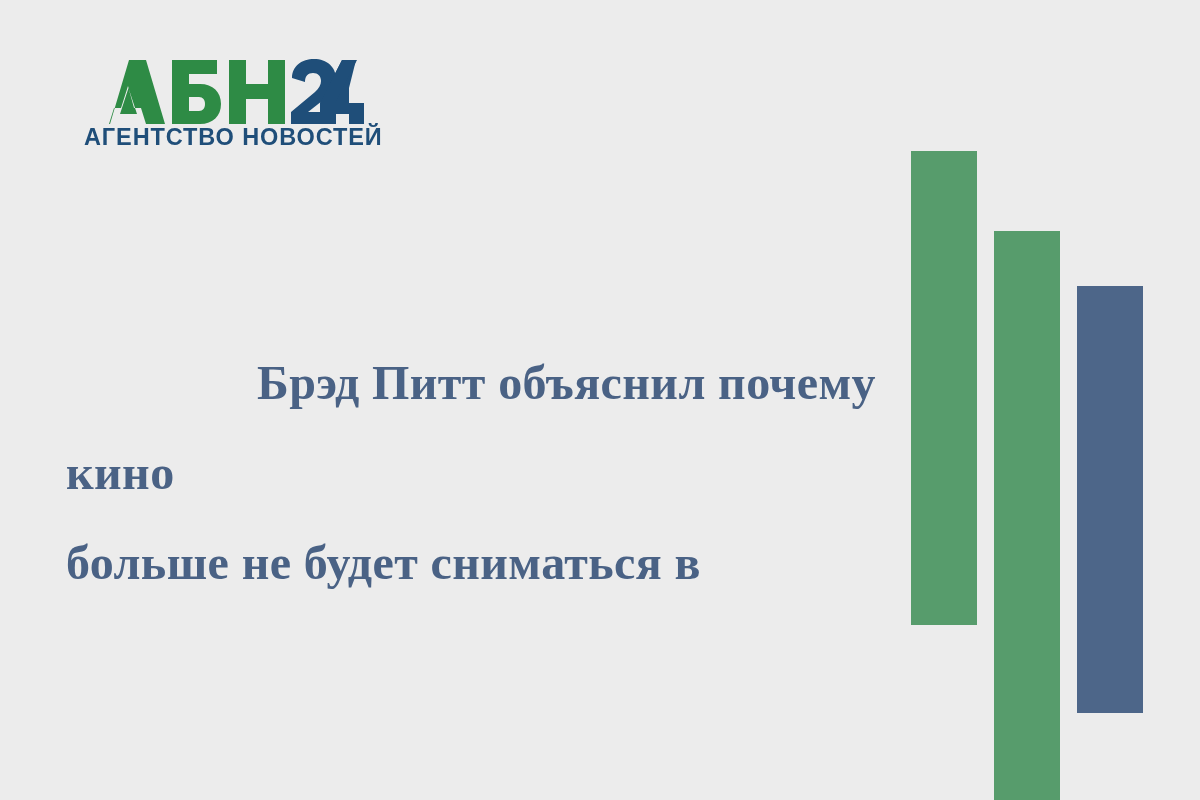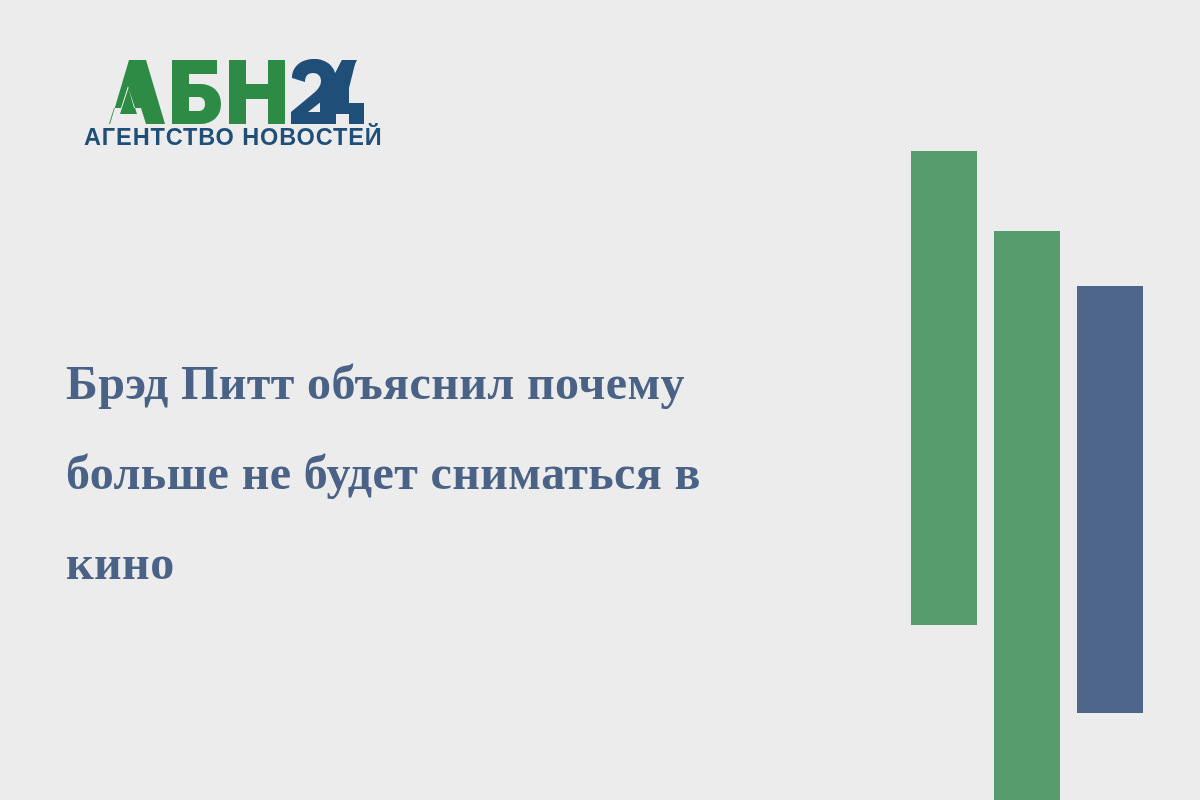--- a/index.html
+++ b/index.html
@@ -115,23 +115,23 @@
           <path d="M272 2 L258 2 L236 45 L236 56 L265 56 L265 66 L280 66 L280 56 L280 45 L265 45 L265 26 L253 45 L265 45 L265 30 Z" fill="#1f4e79"></path>
           <path d="M258 2 L273 2 L251 45 L275 45 L275 56 L236 56 L236 45 Z" fill="#1f4e79"></path>
         </g>
       </svg>
     </div>
 
     <div class="logo-tagline" style="color: rgb(31, 78, 121);">АГЕНТСТВО НОВОСТЕЙ</div>
   </div>
 
   <div class="headline">
-    <div class="headline-line" style="color: rgb(74, 98, 133);">Брэд Питт объяснил почему</div>
+    <div class="headline-line" style="color: rgb(74, 98, 133); text-align: right;">Брэд Питт объяснил почему</div>
+    <div class="headline-line" style="color: rgb(74, 98, 133);">кино</div>
     <div class="headline-line" style="color: rgb(74, 98, 133);">больше не будет сниматься в</div>
-    <div class="headline-line" style="color: rgb(74, 98, 133);">кино</div>
   </div>
 
   <div class="bars">
     <div class="bar" style="left: 911px; top: 151px; width: 66px; height: 474px; background: rgb(87, 156, 108);"></div>
     <div class="bar" style="left: 994px; top: 231px; width: 66px; height: 569px; background: rgb(87, 156, 108);"></div>
     <div class="bar" style="left: 1077px; top: 286px; width: 66px; height: 427px; background: rgb(77, 102, 137);"></div>
   </div>
 
 </div>
 

